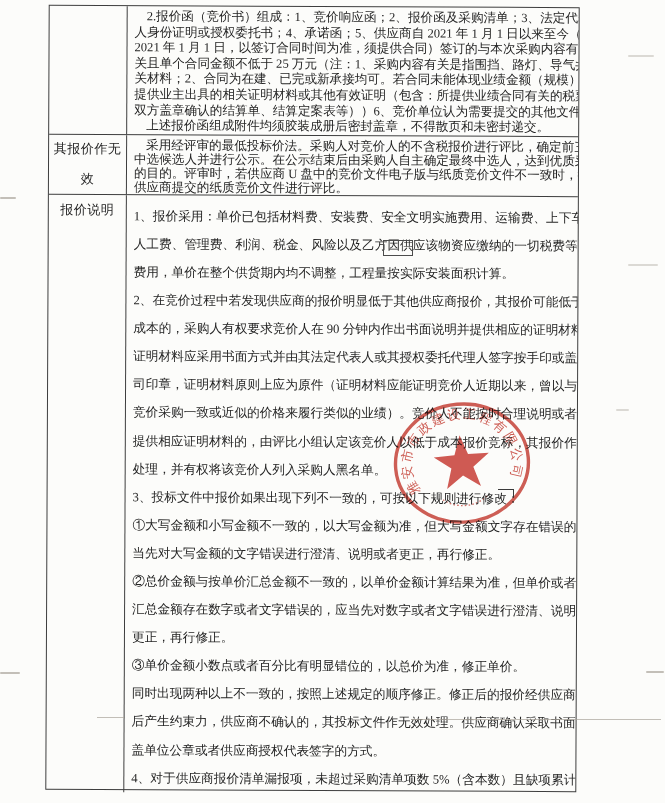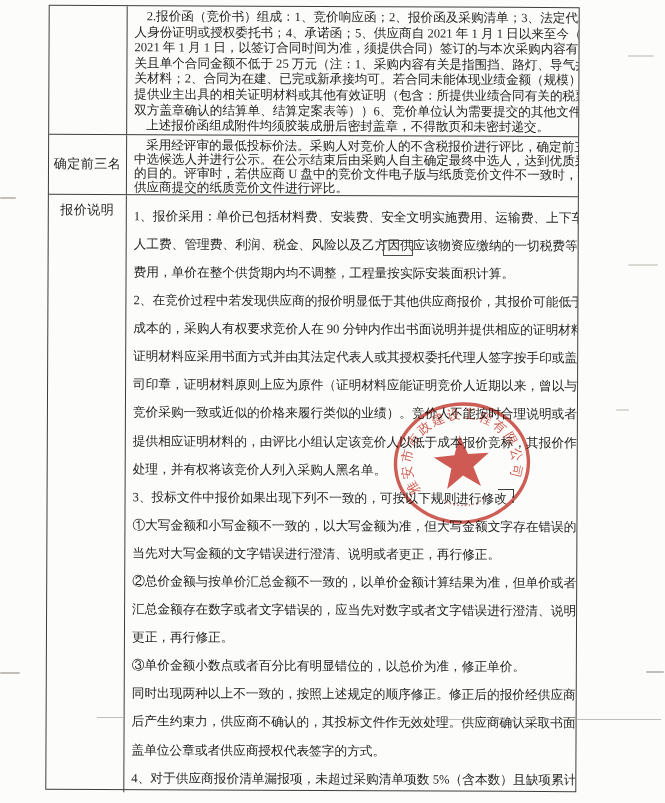--- a/index.html
+++ b/index.html
@@ -78,21 +78,21 @@
           <div class="ln">2021 年 1 月 1 日，以签订合同时间为准，须提供合同）签订的与本次采购内容有</div>
           <div class="ln">关且单个合同金额不低于 25 万元（注：1、采购内容有关是指围挡、路灯、导气井相</div>
           <div class="ln">关材料；2、合同为在建、已完或新承接均可。若合同未能体现业绩金额（规模）须</div>
           <div class="ln">提供业主出具的相关证明材料或其他有效证明（包含：所提供业绩合同有关的税票、</div>
           <div class="ln">双方盖章确认的结算单、结算定案表等））6、竞价单位认为需要提交的其他文件。</div>
           <div class="ln i1">上述报价函组成附件均须胶装成册后密封盖章，不得散页和未密封递交。</div>
         </div>
     </div>
 
     <div class="row r2">
-      <div class="label">确定前三名</div>
+      <div class="label">其报价作无效</div>
       <div class="content">
           <div class="ln i1">采用经评审的最低投标价法。采购人对竞价人的不含税报价进行评比，确定前三名</div>
           <div class="ln">中选候选人并进行公示。在公示结束后由采购人自主确定最终中选人，达到优质采购</div>
           <div class="ln">的目的。评审时，若供应商 U 盘中的竞价文件电子版与纸质竞价文件不一致时，按照</div>
           <div class="ln">供应商提交的纸质竞价文件进行评比。</div>
         </div>
     </div>
 
     <div class="row r3">
       <div class="label">报价说明</div>

